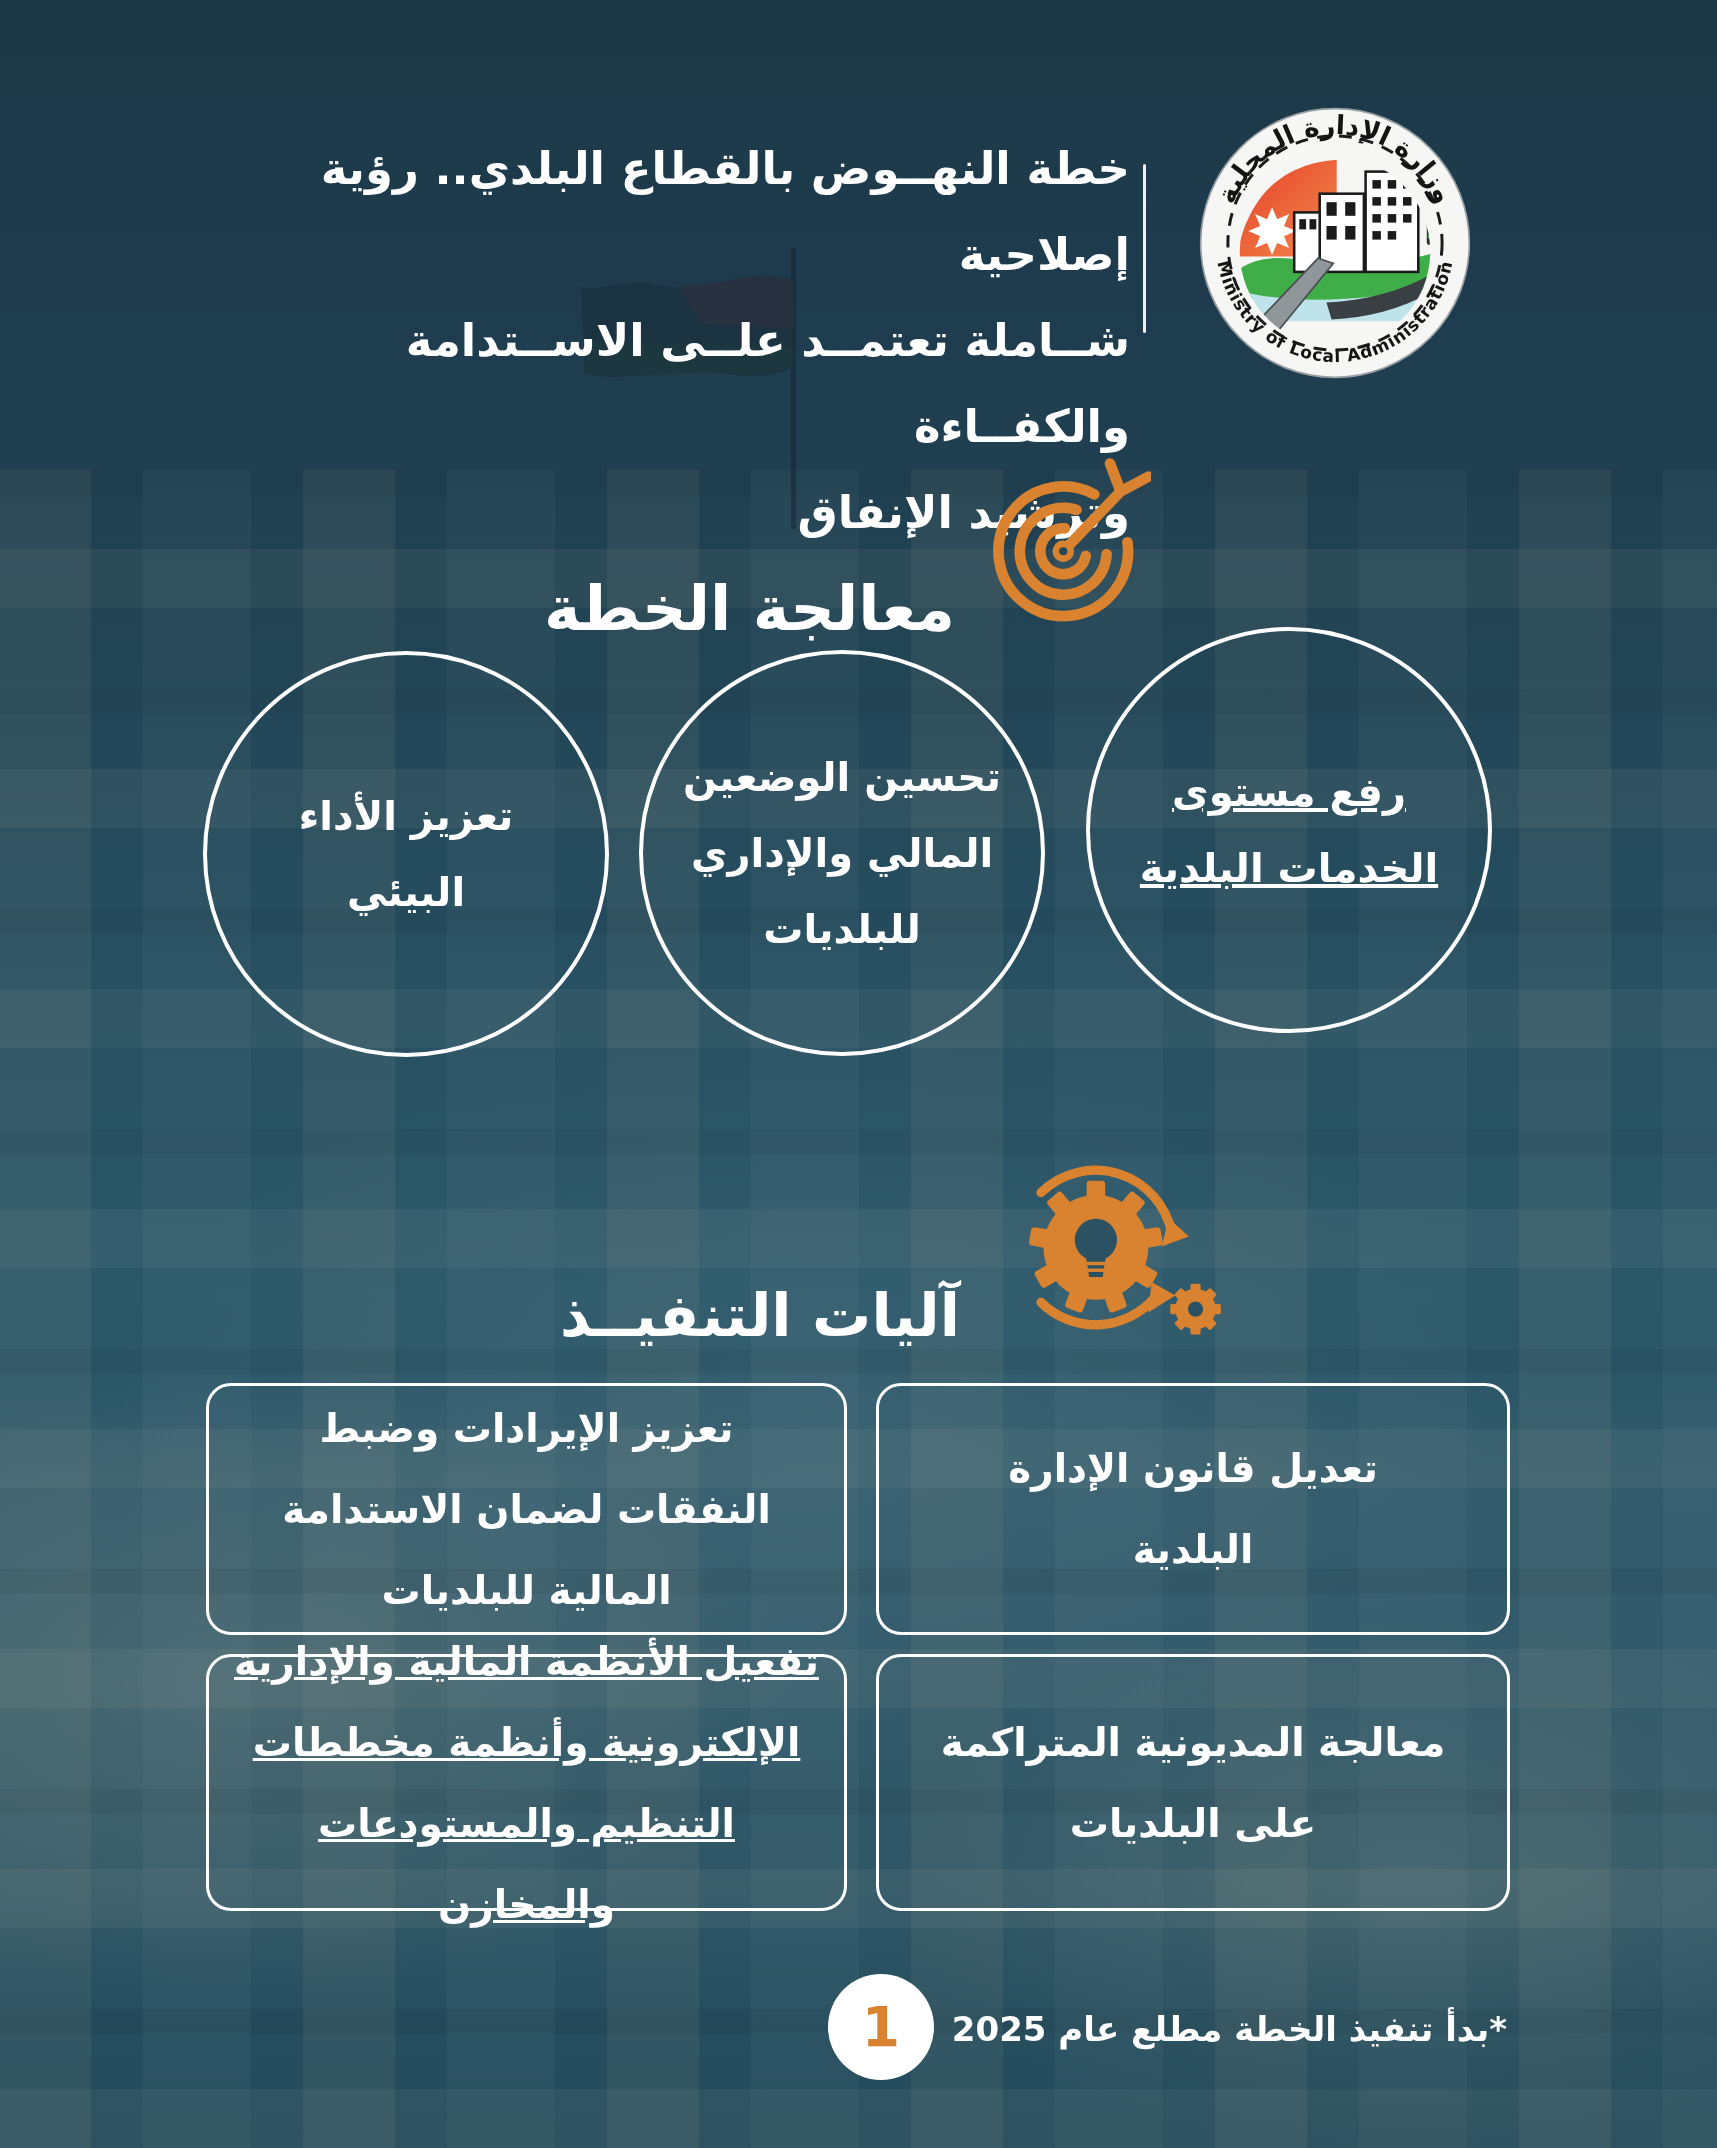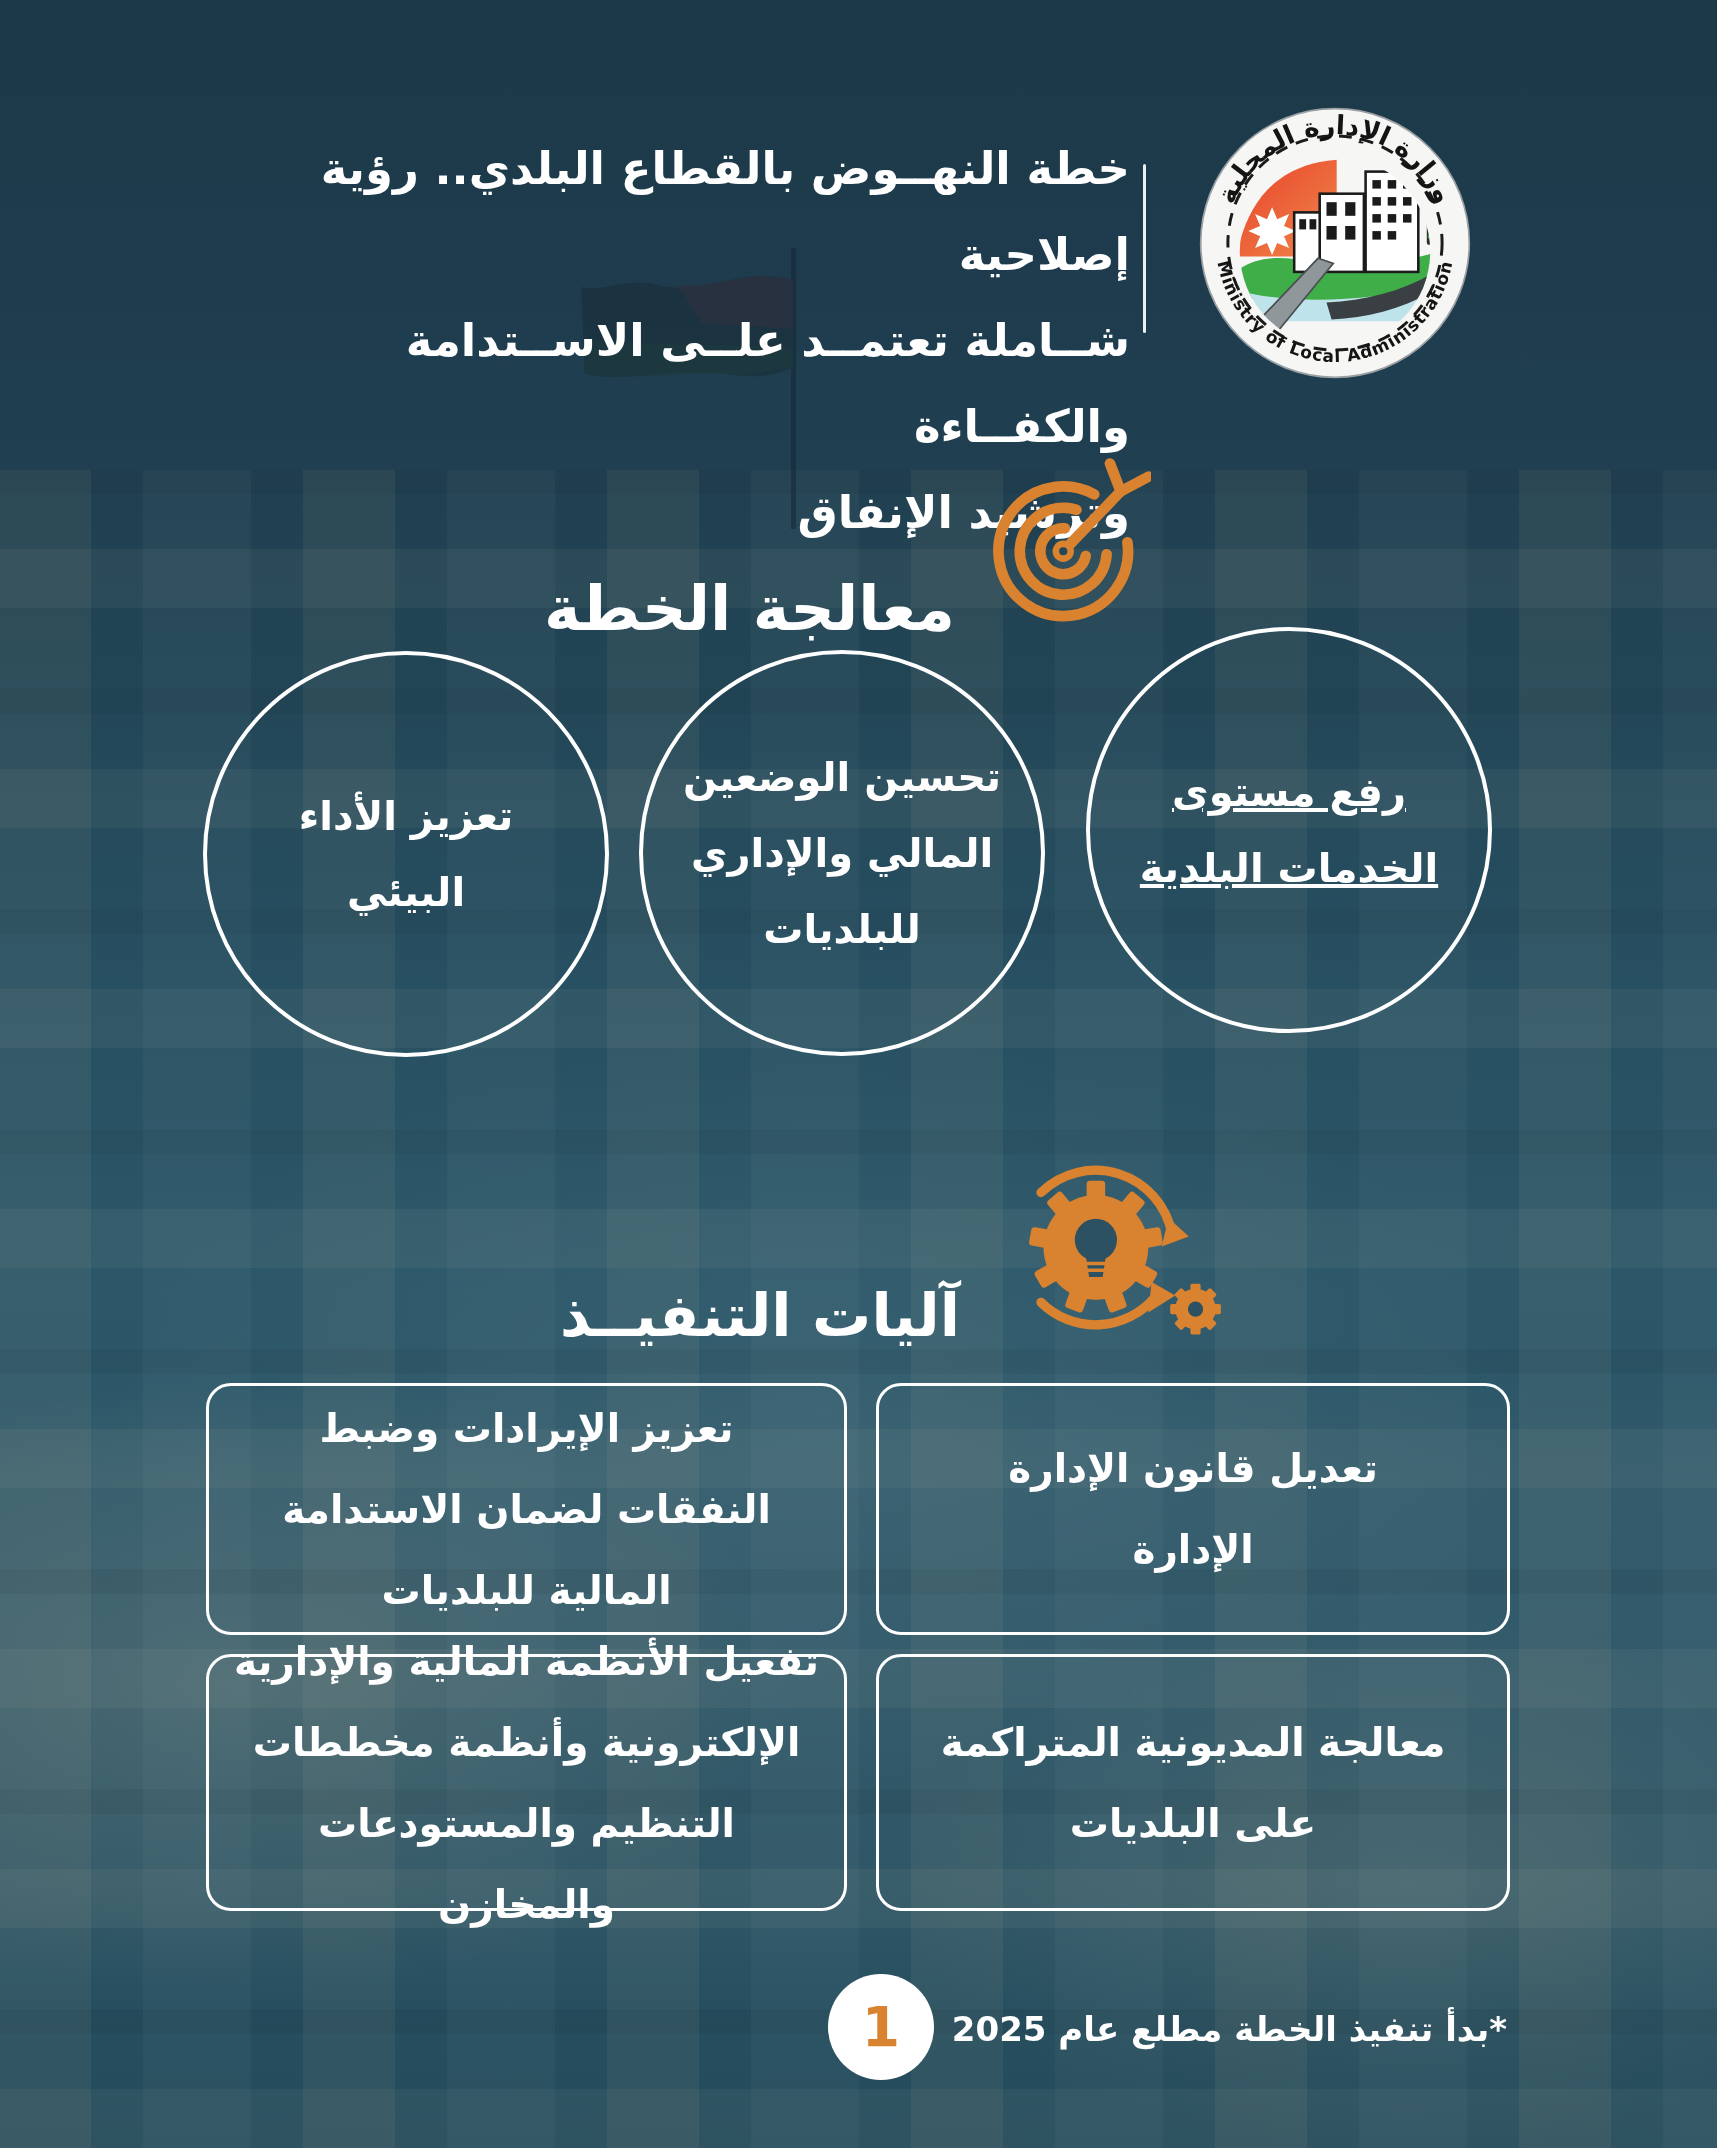--- a/index.html
+++ b/index.html
@@ -74,21 +74,21 @@
   .mech-box{
     position:absolute;box-sizing:border-box;
     border:3.4px solid #ffffff;border-radius:25px;
     display:flex;flex-direction:column;justify-content:center;align-items:center;
     text-align:center;font-weight:bold;font-size:39px;line-height:81px;
     padding:8.4px 25px;
   }
   .box-tr{left:877px;top:1383px;width:634px;height:252px;}
   .box-tl{left:207px; top:1383px;width:641px;height:252px;}
   .box-br{left:877px;top:1654px;width:634px;height:257px;}
-  .box-bl{left:207px; top:1654px;width:641px;height:257px;}
+  .box-bl{left:207px; top:1654px;width:641px;height:257px;text-decoration:underline;}
 
   
   .page-number{
     position:absolute;left:829px;top:1974px;width:106px;height:106px;
     background:#ffffff;border-radius:50%;
     display:flex;align-items:center;justify-content:center;
     color:#d9822f;font-weight:bold;font-size:55px;
   }
   .footnote{
     position:absolute;right:210px;top:2009px;
@@ -254,21 +254,21 @@
         </g>
         <circle cx="0" cy="0" r="24"></circle>
         <circle cx="0" cy="0" r="9" fill="#2b5163"></circle>
       </g>
     </g>
   </svg>
   <div class="mech-heading">آليات التنفيــذ</div>
 
   <div class="mech-box box-tr">
     <div>تعديل قانون الإدارة</div>
-    <div>الإدارة</div>
+    <div>البلدية</div>
   </div>
 
   <div class="mech-box box-tl">
     <div>تعزيز الإيرادات وضبط</div>
     <div>النفقات لضمان الاستدامة</div>
     <div>المالية للبلديات</div>
   </div>
 
   <div class="mech-box box-br">
     <div>معالجة المديونية المتراكمة</div>

